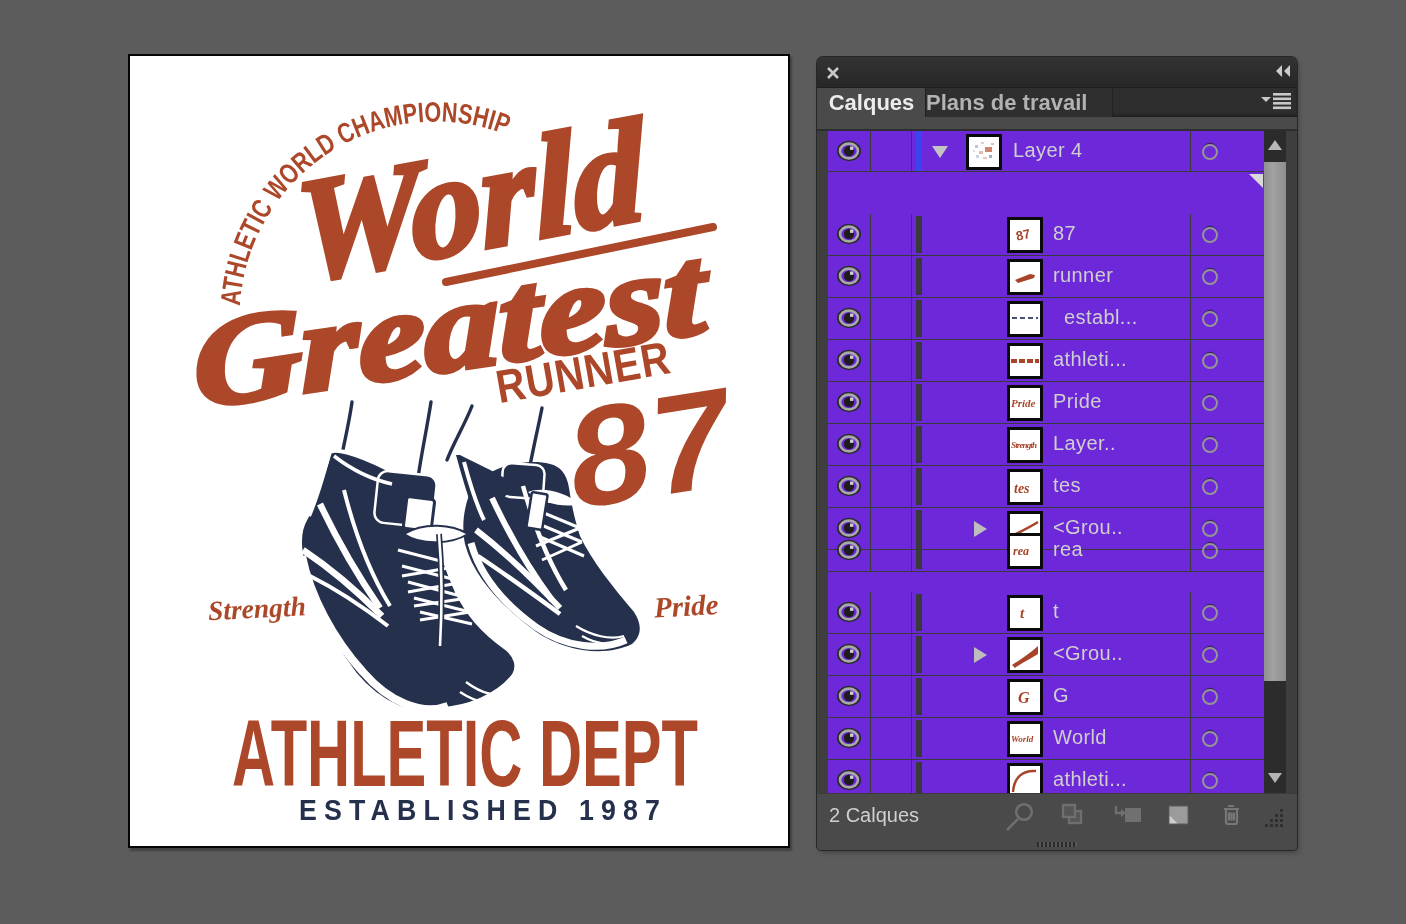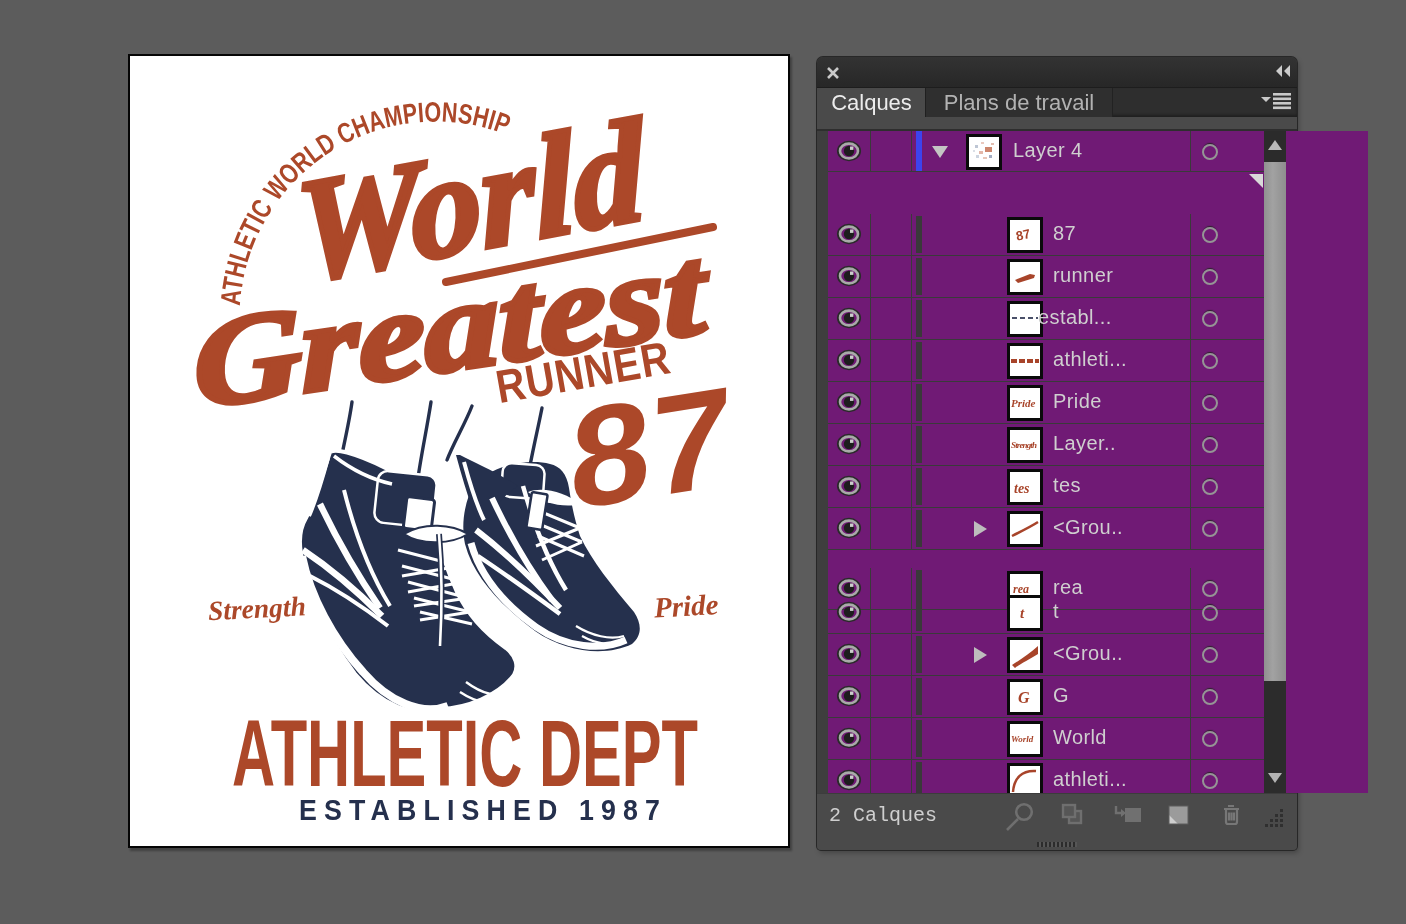--- a/index.html
+++ b/index.html
@@ -7,26 +7,26 @@
 #artboard{position:absolute;left:128px;top:54px;width:658px;height:790px;
  background:#fff;border:2px solid #050505;box-shadow:2px 3px 2px rgba(0,0,0,.30);}
 #panel{position:absolute;left:817px;top:57px;width:480px;height:793px;
  background:#3e3e3e;border-radius:6px 6px 4px 4px;
  box-shadow:0 0 0 1px #272727, 2px 3px 5px rgba(0,0,0,.25);}
 #titlebar{position:absolute;left:0;top:0;width:100%;height:31px;
  background:linear-gradient(#333,#272727);border-radius:6px 6px 0 0;
  border-bottom:1px solid #1d1d1d;box-sizing:border-box;}
 #tabbar{position:absolute;left:0;top:31px;width:100%;height:42px;background:#4a4a4a;}
 #tabdark{position:absolute;left:108px;top:0;right:0;height:29px;background:#2e2e2e;border-left:1px solid #202020;box-shadow:inset 0 -2px 3px rgba(0,0,0,.35);}
-.tab{position:absolute;top:0;height:29px;font-size:22px;font-weight:normal;color:#ececec;}
+.tab{position:absolute;top:0;height:29px;font-size:22px;font-weight:bold;color:#ececec;}
 #tab1{left:1px;width:107px;background:#4a4a4a;border-radius:3px 3px 0 0;text-align:center;line-height:29px;}
-#tab2{left:109px;width:186px;background:#2f2f2f;color:#b2b2b2;text-align:center;line-height:29px;border-right:1px solid #222;}
+#tab2{left:109px;width:186px;background:#2f2f2f;color:#b2b2b2;line-height:29px;border-right:1px solid #222;}
 #tabsep{position:absolute;left:0;top:72px;width:100%;height:2px;background:#2e2e2e;}
-#rows{position:absolute;left:11px;top:74px;width:540px;height:662px;background:#701a75;overflow:hidden;}
-#statusbar{position:absolute;left:0;top:736px;width:100%;height:42px;background:#4a4a4a;border-top:1px solid #3c3c3c;border-bottom:1px solid #303030;box-sizing:content-box;font-family:Liberation Mono, monospace;}
+#rows{position:absolute;left:11px;top:74px;width:458px;height:662px;background:#6d28d9;overflow:hidden;}
+#statusbar{position:absolute;left:0;top:736px;width:100%;height:42px;background:#4a4a4a;border-top:1px solid #3c3c3c;border-bottom:1px solid #303030;box-sizing:content-box;}
 #bottomstrip{position:absolute;left:0;top:779px;width:100%;height:14px;background:#4a4a4a;border-radius:0 0 4px 4px;}
 .row{position:absolute;left:0;width:458px;border-bottom:1px solid #3a3a3a;box-sizing:border-box;}
 .eyecell{position:absolute;left:0;top:0;width:42px;height:100%;border-right:1px solid #3a3a3a;}
 .spacecell{position:absolute;left:42px;top:0;width:41px;height:100%;border-right:1px solid #3a3a3a;}
 .selbar{position:absolute;left:88px;top:2px;width:6px;bottom:2px;background:#393939;}
 .selbar.blue{background:#3d43ee;top:0;bottom:0;}
 .thumb{position:absolute;top:3px;width:30px;height:30px;background:#fff;border:3px solid #0a0a0a;}
 .lbl{position:absolute;font-size:20px;color:#cfcfcf;top:8px;letter-spacing:0.4px;}
 .tri-r{position:absolute;width:0;height:0;border-left:13px solid #bdbdbd;border-top:8px solid transparent;border-bottom:8px solid transparent;}
 .tri-d{position:absolute;width:0;height:0;border-top:12px solid #c4c4c4;border-left:8px solid transparent;border-right:8px solid transparent;}
@@ -205,21 +205,21 @@
 <ellipse cx="13" cy="11" rx="9" ry="7.4" fill="none" stroke="#a9a9a9" stroke-width="2.6"></ellipse>
 <circle cx="13" cy="11" r="5.2" fill="#1d1d1d"></circle>
 <rect x="14" y="6.5" width="3.4" height="3.4" fill="#cccccc"></rect>
 </svg>
           </div>
           <div class="spacecell"></div>
 <div class="selbar"></div>
 <div class="thumb" style="left:179px"><svg width="30" height="30" viewBox="0 0 30 30">
               <path d="M2 14 H28" stroke="#2b3250" stroke-width="2" stroke-dasharray="5 3" opacity="0.85"></path>
             </svg></div>
-<div class="lbl" style="left:210px">establ...</div>
+<div class="lbl" style="left:236px">establ...</div>
 <div class="rcol"></div>
           <div class="target"></div>
 </div>
 <div class="row" style="top:209px;height:42px">
 <div class="eyecell">
             <svg width="26" height="22" viewBox="0 0 26 22" style="position:absolute;left:8px;top:9px">
 <ellipse cx="13" cy="11" rx="10.8" ry="9" fill="none" stroke="#2a2a2a" stroke-width="2.5"></ellipse>
 <ellipse cx="13" cy="11" rx="9" ry="7.4" fill="none" stroke="#a9a9a9" stroke-width="2.6"></ellipse>
 <circle cx="13" cy="11" r="5.2" fill="#1d1d1d"></circle>
 <rect x="14" y="6.5" width="3.4" height="3.4" fill="#cccccc"></rect>
@@ -300,21 +300,21 @@
           <div class="spacecell"></div>
 <div class="selbar"></div>
 <div class="tri-r" style="left:146px;top:13px"></div>
 <div class="thumb" style="left:179px"><svg width="30" height="30" viewBox="0 0 30 30">
               <path d="M2 22 C10 18 22 12 28 8" stroke="#a8442a" stroke-width="2.5" fill="none"></path>
             </svg></div>
 <div class="lbl" style="left:225px">&lt;Grou..</div>
 <div class="rcol"></div>
           <div class="target"></div>
 </div>
-<div class="row" style="top:437px;height:42px">
+<div class="row" style="top:399px;height:42px">
 <div class="eyecell">
             <svg width="26" height="22" viewBox="0 0 26 22" style="position:absolute;left:8px;top:9px">
 <ellipse cx="13" cy="11" rx="10.8" ry="9" fill="none" stroke="#2a2a2a" stroke-width="2.5"></ellipse>
 <ellipse cx="13" cy="11" rx="9" ry="7.4" fill="none" stroke="#a9a9a9" stroke-width="2.6"></ellipse>
 <circle cx="13" cy="11" r="5.2" fill="#1d1d1d"></circle>
 <rect x="14" y="6.5" width="3.4" height="3.4" fill="#cccccc"></rect>
 </svg>
           </div>
           <div class="spacecell"></div>
 <div class="selbar"></div>

